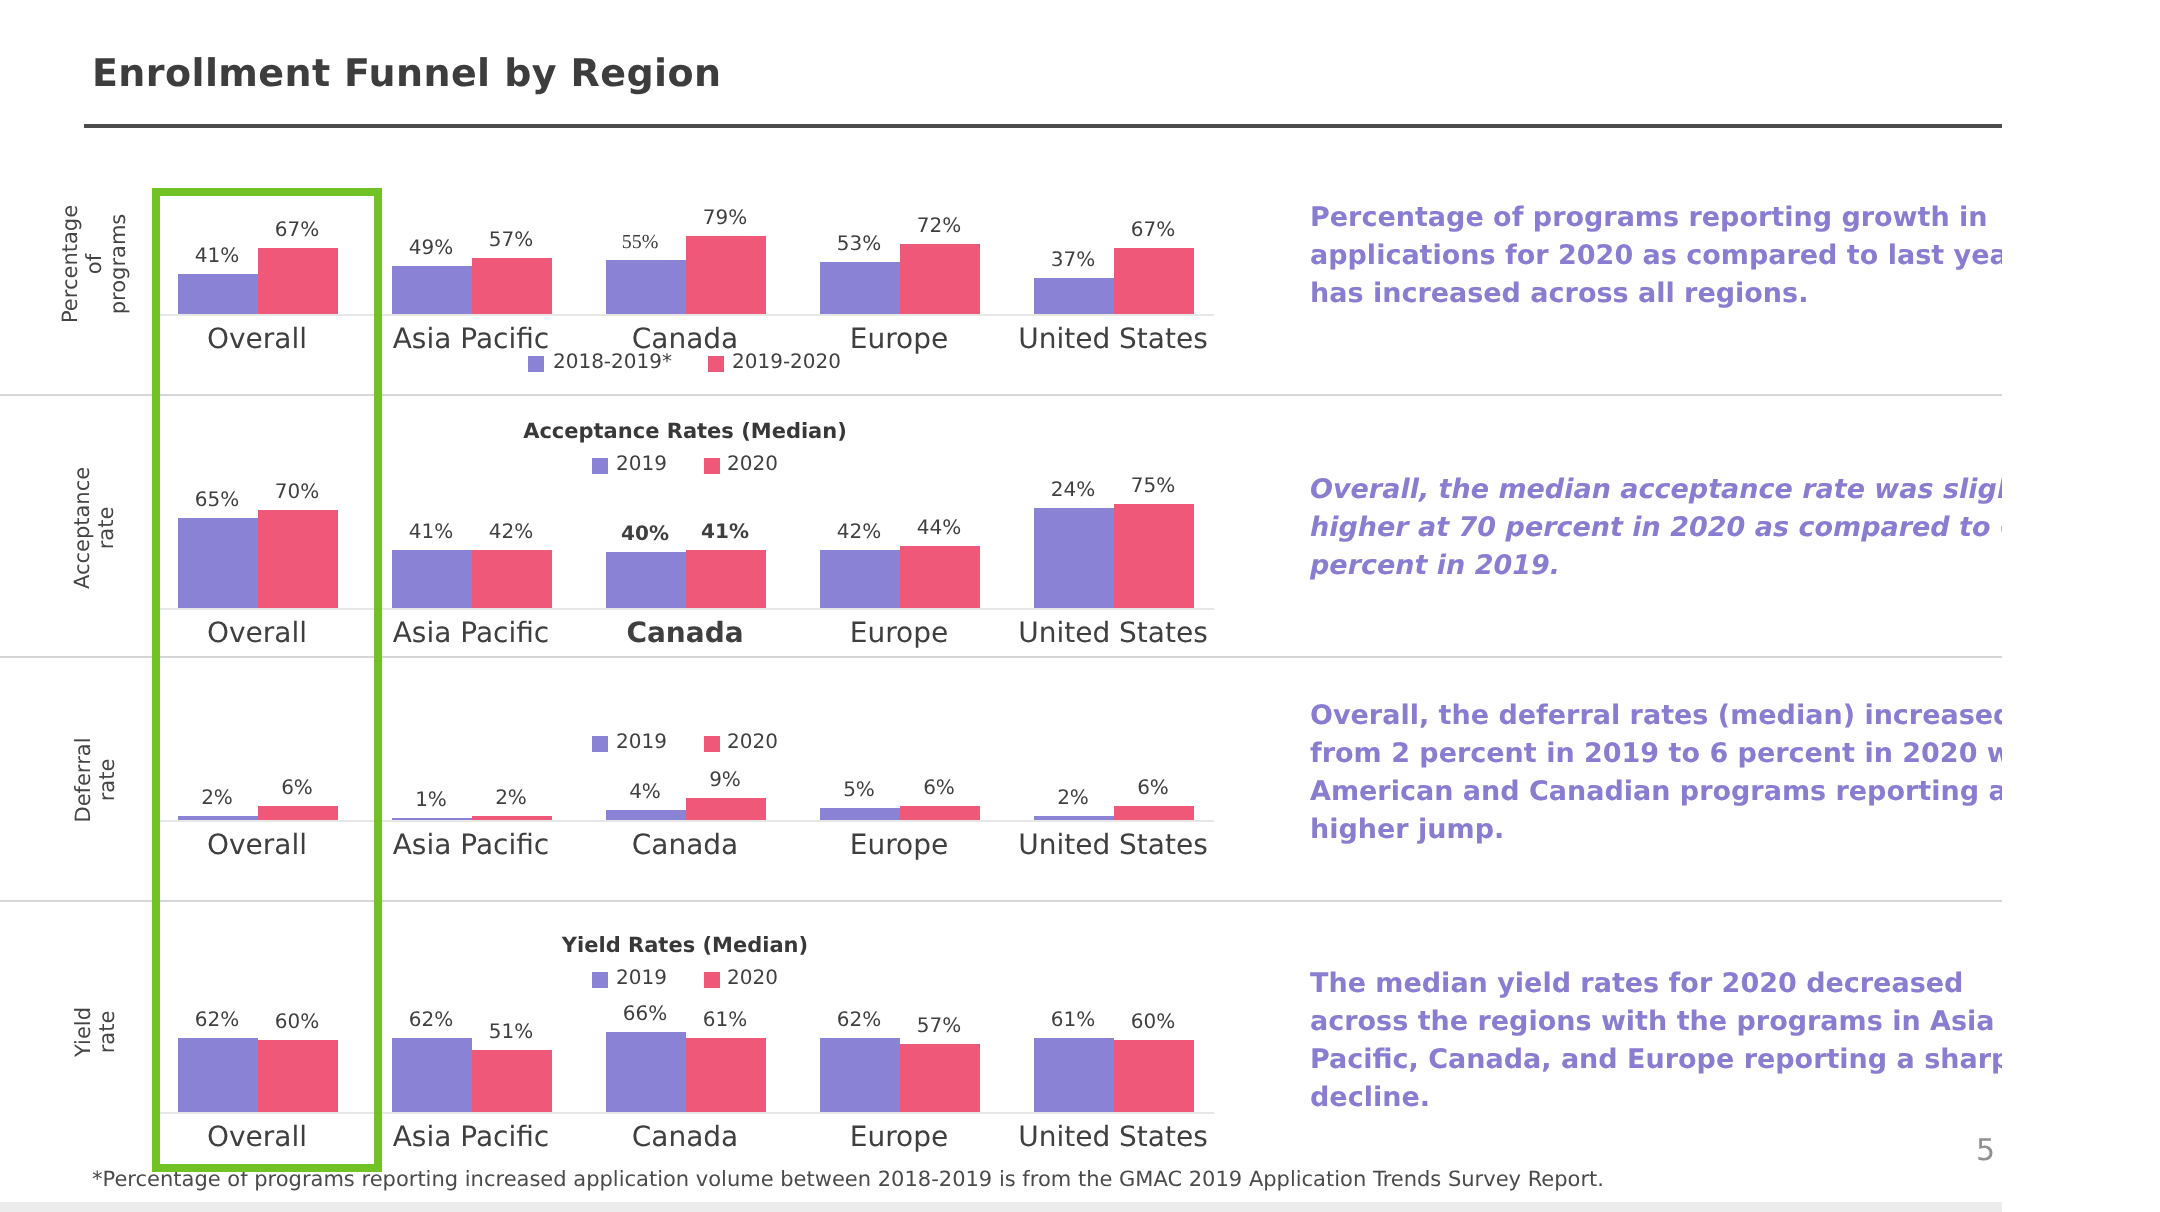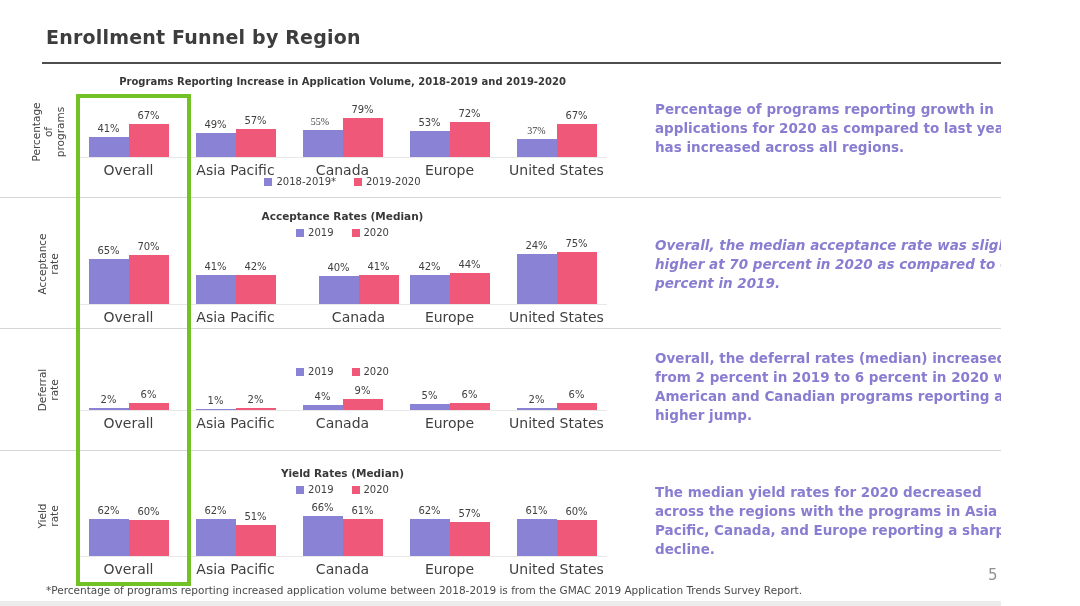--- a/index.html
+++ b/index.html
@@ -67,21 +67,20 @@
 
 <div class="slide">
   <div class="page-title">Enrollment Funnel by Region</div>
   <div class="title-rule"></div>
   <div id="rows">
       <div class="row" style="top: 66px; height: 131px;">
         <div class="row-label-box">
           <span style="width: 80px;">Percentage of programs</span>
         </div>
         <div class="chart">
-          <div class="chart-title" style="top: 10px; font-size: 10px;">Programs Reporting Increase in Application Volume, 2018-2019 and 2019-2020</div>
           <div class="legend" style="top: 110px;">
             <div class="legend-item">
               <span class="legend-swatch" style="background: rgb(138, 130, 213);"></span>
               <span>2018-2019*</span>
             </div>
             <div class="legend-item">
               <span class="legend-swatch" style="background: rgb(239, 88, 120);"></span>
               <span>2019-2020</span>
             </div>
           </div>
@@ -109,21 +108,21 @@
           </div>
           <div class="group" style="left: 321px; height: 131px;">
             <div class="bar" style="left: 13.5px; bottom: 40px; height: 25.97px; background: rgb(138, 130, 213);"></div>
             <div class="bar-value" style="left: 9.5px; bottom: 68.97px;">53%</div>
             <div class="bar" style="left: 53.5px; bottom: 40px; height: 35.28px; background: rgb(239, 88, 120);"></div>
             <div class="bar-value" style="left: 49.5px; bottom: 78.28px;">72%</div>
             <div class="cat-label" style="top: 96px;">Europe</div>
           </div>
           <div class="group" style="left: 428px; height: 131px;">
             <div class="bar" style="left: 13.5px; bottom: 40px; height: 18.13px; background: rgb(138, 130, 213);"></div>
-            <div class="bar-value" style="left: 9.5px; bottom: 61.13px; font-family: Liberation Serif, serif;">37%</div>
+            <div class="bar-value" style="left: 9.5px; bottom: 61.13px;">37%</div>
             <div class="bar" style="left: 53.5px; bottom: 40px; height: 32.83px; background: rgb(239, 88, 120);"></div>
             <div class="bar-value" style="left: 49.5px; bottom: 75.83px;">67%</div>
             <div class="cat-label" style="top: 96px;">United States</div>
           </div>
         </div>
         <div class="insight" style="top: 34px; color: rgb(137, 125, 209);">Percentage of programs reporting growth in applications for 2020 as compared to last year has increased across all regions.</div>
       </div>
       <div class="row divided" style="top: 197px; height: 131px;">
         <div class="row-label-box">
           <span style="width: 110px;">Acceptance rate</span>
@@ -148,21 +147,21 @@
             <div class="bar-value" style="left: 49.5px; bottom: 77px;">70%</div>
             <div class="cat-label" style="top: 111px;">Overall</div>
           </div>
           <div class="group" style="left: 107px; height: 131px;">
             <div class="bar" style="left: 13.5px; bottom: 25px; height: 28.7px; background: rgb(138, 130, 213);"></div>
             <div class="bar-value" style="left: 9.5px; bottom: 56.7px;">41%</div>
             <div class="bar" style="left: 53.5px; bottom: 25px; height: 29.4px; background: rgb(239, 88, 120);"></div>
             <div class="bar-value" style="left: 49.5px; bottom: 57.4px;">42%</div>
             <div class="cat-label" style="top: 111px;">Asia Pacific</div>
           </div>
-          <div class="group" style="left: 230px; height: 131px;">
+          <div class="group" style="left: 214px; height: 131px; font-weight: bold;">
             <div class="bar" style="left: 13.5px; bottom: 25px; height: 28px; background: rgb(138, 130, 213);"></div>
             <div class="bar-value" style="left: 9.5px; bottom: 56px;">40%</div>
             <div class="bar" style="left: 53.5px; bottom: 25px; height: 28.7px; background: rgb(239, 88, 120);"></div>
             <div class="bar-value" style="left: 49.5px; bottom: 56.7px;">41%</div>
             <div class="cat-label" style="top: 111px;">Canada</div>
           </div>
           <div class="group" style="left: 321px; height: 131px;">
             <div class="bar" style="left: 13.5px; bottom: 25px; height: 29.4px; background: rgb(138, 130, 213);"></div>
             <div class="bar-value" style="left: 9.5px; bottom: 57.4px;">42%</div>
             <div class="bar" style="left: 53.5px; bottom: 25px; height: 30.8px; background: rgb(239, 88, 120);"></div>

